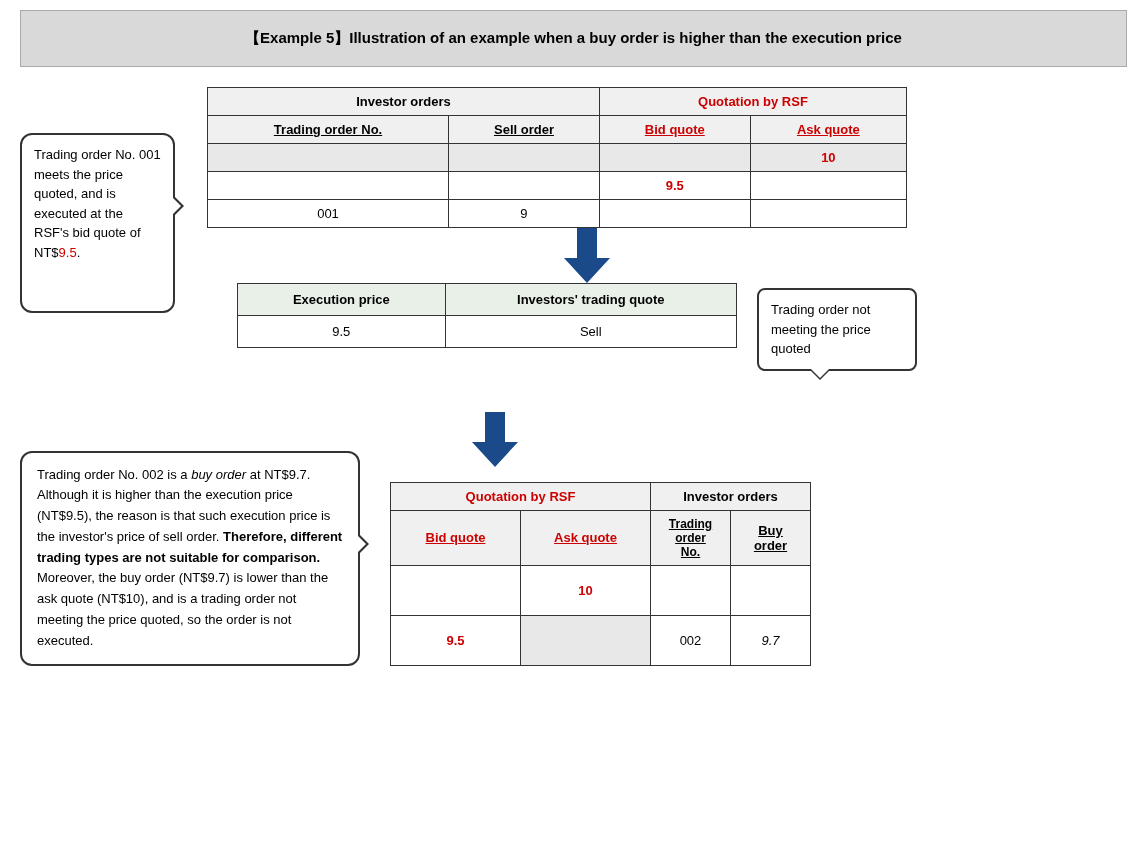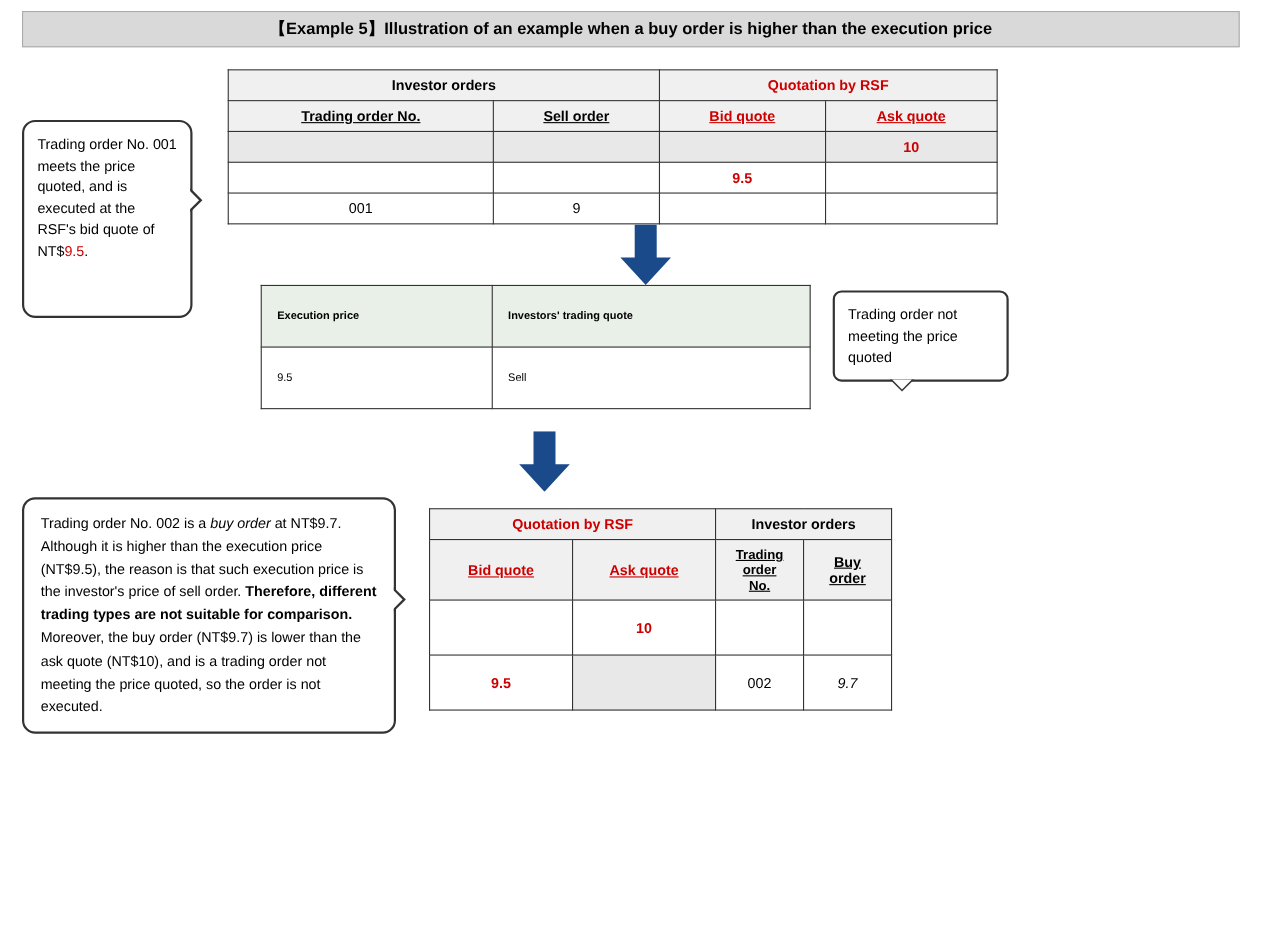--- a/index.html
+++ b/index.html
@@ -10,21 +10,21 @@
       width: 1147px;
       min-height: 851px;
       padding: 10px 20px;
     }
 
     .title-bar {
       background: #d9d9d9;
       text-align: center;
       font-size: 15px;
       font-weight: bold;
-      padding: 6px 10px;
+      padding: 18px 10px;
       margin-bottom: 20px;
       border: 1px solid #aaa;
     }
 
     .main-container {
       position: relative;
       width: 100%;
     }
 
     
@@ -113,23 +113,23 @@
       display: flex;
       align-items: flex-start;
       gap: 20px;
     }
     .exec-table {
       border-collapse: collapse;
       width: 500px;
     }
     .exec-table th, .exec-table td {
       border: 1px solid #333;
-      text-align: left;
-      padding: 22px 14px;
-      font-size: 10px;
+      text-align: center;
+      padding: 8px 14px;
+      font-size: 13px;
     }
     .exec-table .exec-header {
       background: #e8f0e8;
       font-weight: bold;
     }
 
     .not-meeting-box {
       border: 2px solid #333;
       border-radius: 8px;
       padding: 10px 12px;
@@ -154,21 +154,21 @@
       bottom: -18px;
       left: 52px;
       border: 9px solid transparent;
       border-top-color: #fff;
       z-index: 1;
     }
 
     
     .bottom-section {
       display: flex;
-      align-items: flex-start;
+      align-items: flex-end;
       margin-top: 20px;
       gap: 30px;
     }
 
     .speech-bubble-bottom {
       border: 2px solid #333;
       border-radius: 12px;
       padding: 12px 15px;
       width: 340px;
       font-size: 13px;

